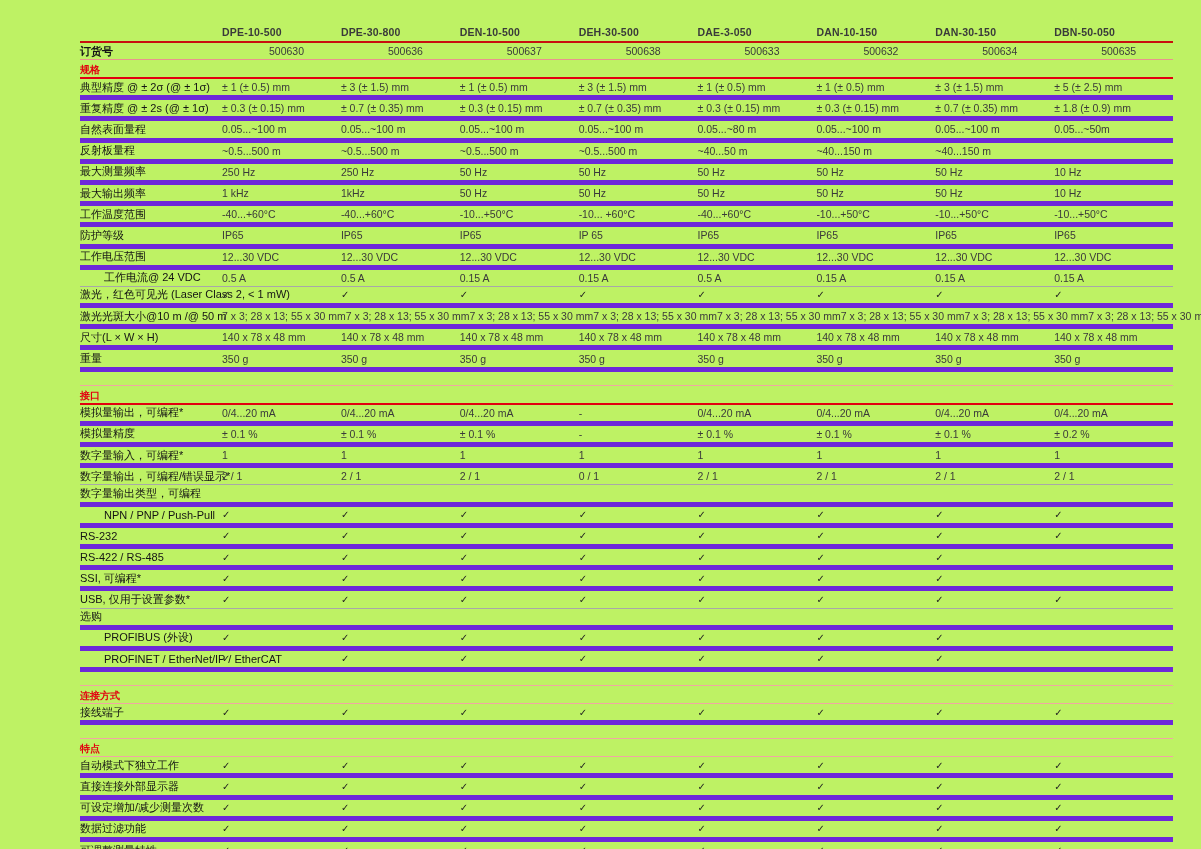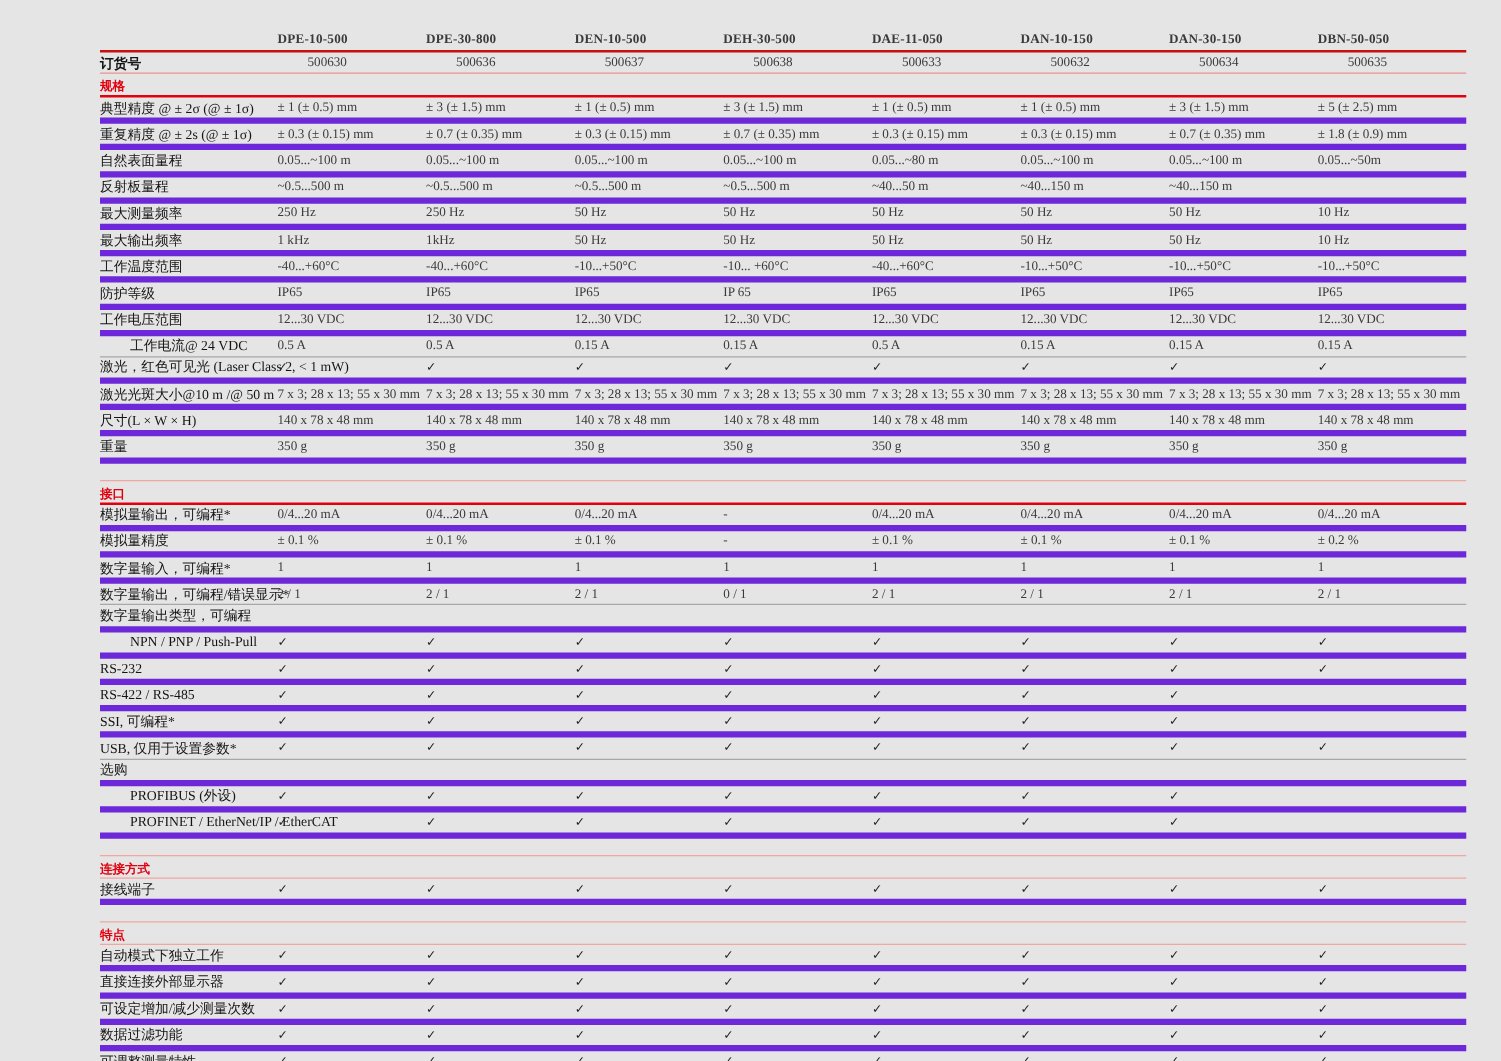--- a/index.html
+++ b/index.html
@@ -1,27 +1,27 @@
 <!DOCTYPE html>
 <html><head>
 <meta charset="utf-8">
 <style>
   html,body{margin:0;padding:0;background:#ffffff;}
   .sheet{
-    position:relative;width:1201px;height:849px;overflow:hidden;background:#e5e5e5;
-    font-family:Liberation Serif, serif;
+    position:relative;width:1201px;height:849px;overflow:hidden;background:#bef264;
+    font-family:Liberation Sans, sans-serif;
     -webkit-font-smoothing:antialiased;
   }
   .spec-table{position:absolute;left:80px;top:26px;width:1093px;}
   .grid-row{display:grid;grid-template-columns:142px repeat(8,1fr);align-items:center;}
 
   .product-row{padding-bottom:3px;border-bottom:2px solid #c8100f;}
   .model{font-weight:bold;color:#e2000f;font-size:13px;white-space:nowrap;letter-spacing:.2px;}
 
-  .order-row{height:16px;border-bottom:1px solid #e9938e;}
+  .order-row{height:16px;border-bottom:1px solid #e9938e;gap:23px;}
   .order-label{color:#e2000f;font-weight:bold;font-size:11.5px;}
   .order-no{color:#e2000f;font-size:10.5px;padding-left:24px;}
 
   .section-title{
     color:#e2000f;font-weight:bold;font-size:10px;
     height:14px;padding-top:3px;border-bottom:2px solid #e2000f;
   }
   .section-title.light{border-bottom:1px solid #f0a7a2;}
   .section.gap{margin-top:13px;}
   .section.gap .section-title{border-top:1px solid #f0a7a2;}
@@ -37,21 +37,21 @@
 <body>
 
 <div class="sheet">
   <div class="spec-table">
     <div class="grid-row product-row">
         <div class="label-cell"></div>
         <div class="value-cell model">DPE-10-500</div>
         <div class="value-cell model">DPE-30-800</div>
         <div class="value-cell model">DEN-10-500</div>
         <div class="value-cell model">DEH-30-500</div>
-        <div class="value-cell model">DAE-11-050</div>
+        <div class="value-cell model">DAE-3-050</div>
         <div class="value-cell model">DAN-10-150</div>
         <div class="value-cell model">DAN-30-150</div>
         <div class="value-cell model">DBN-50-050</div>
       </div>
     <div class="grid-row order-row">
         <div class="label-cell order-label">订货号</div>
         <div class="value-cell order-no">500630</div>
         <div class="value-cell order-no">500636</div>
         <div class="value-cell order-no">500637</div>
         <div class="value-cell order-no">500638</div>

